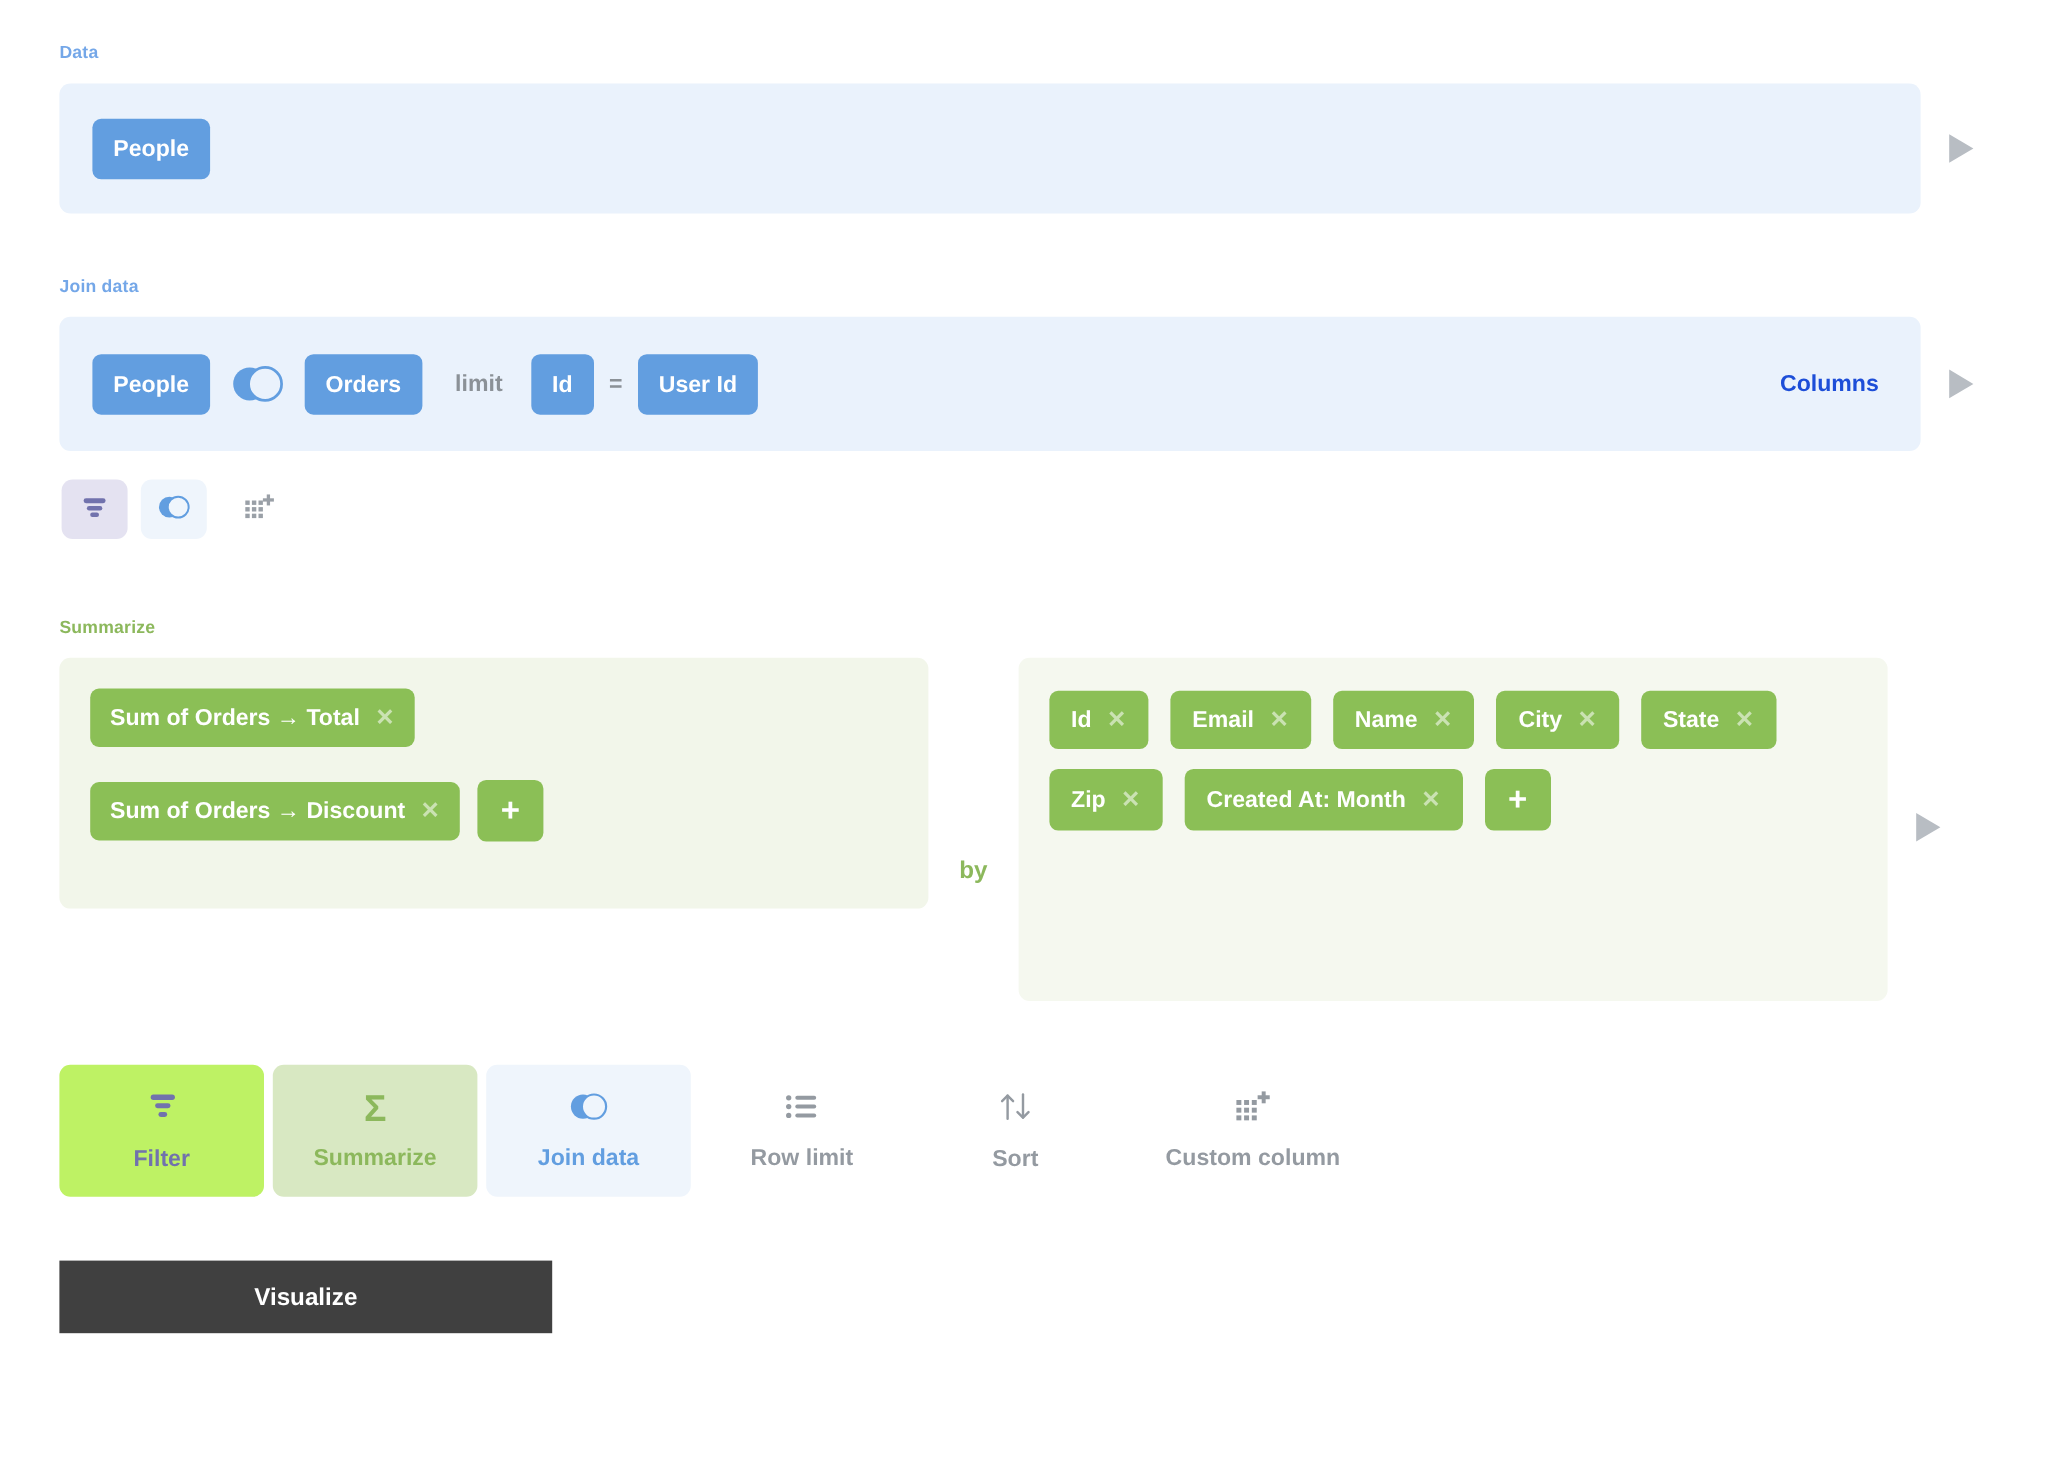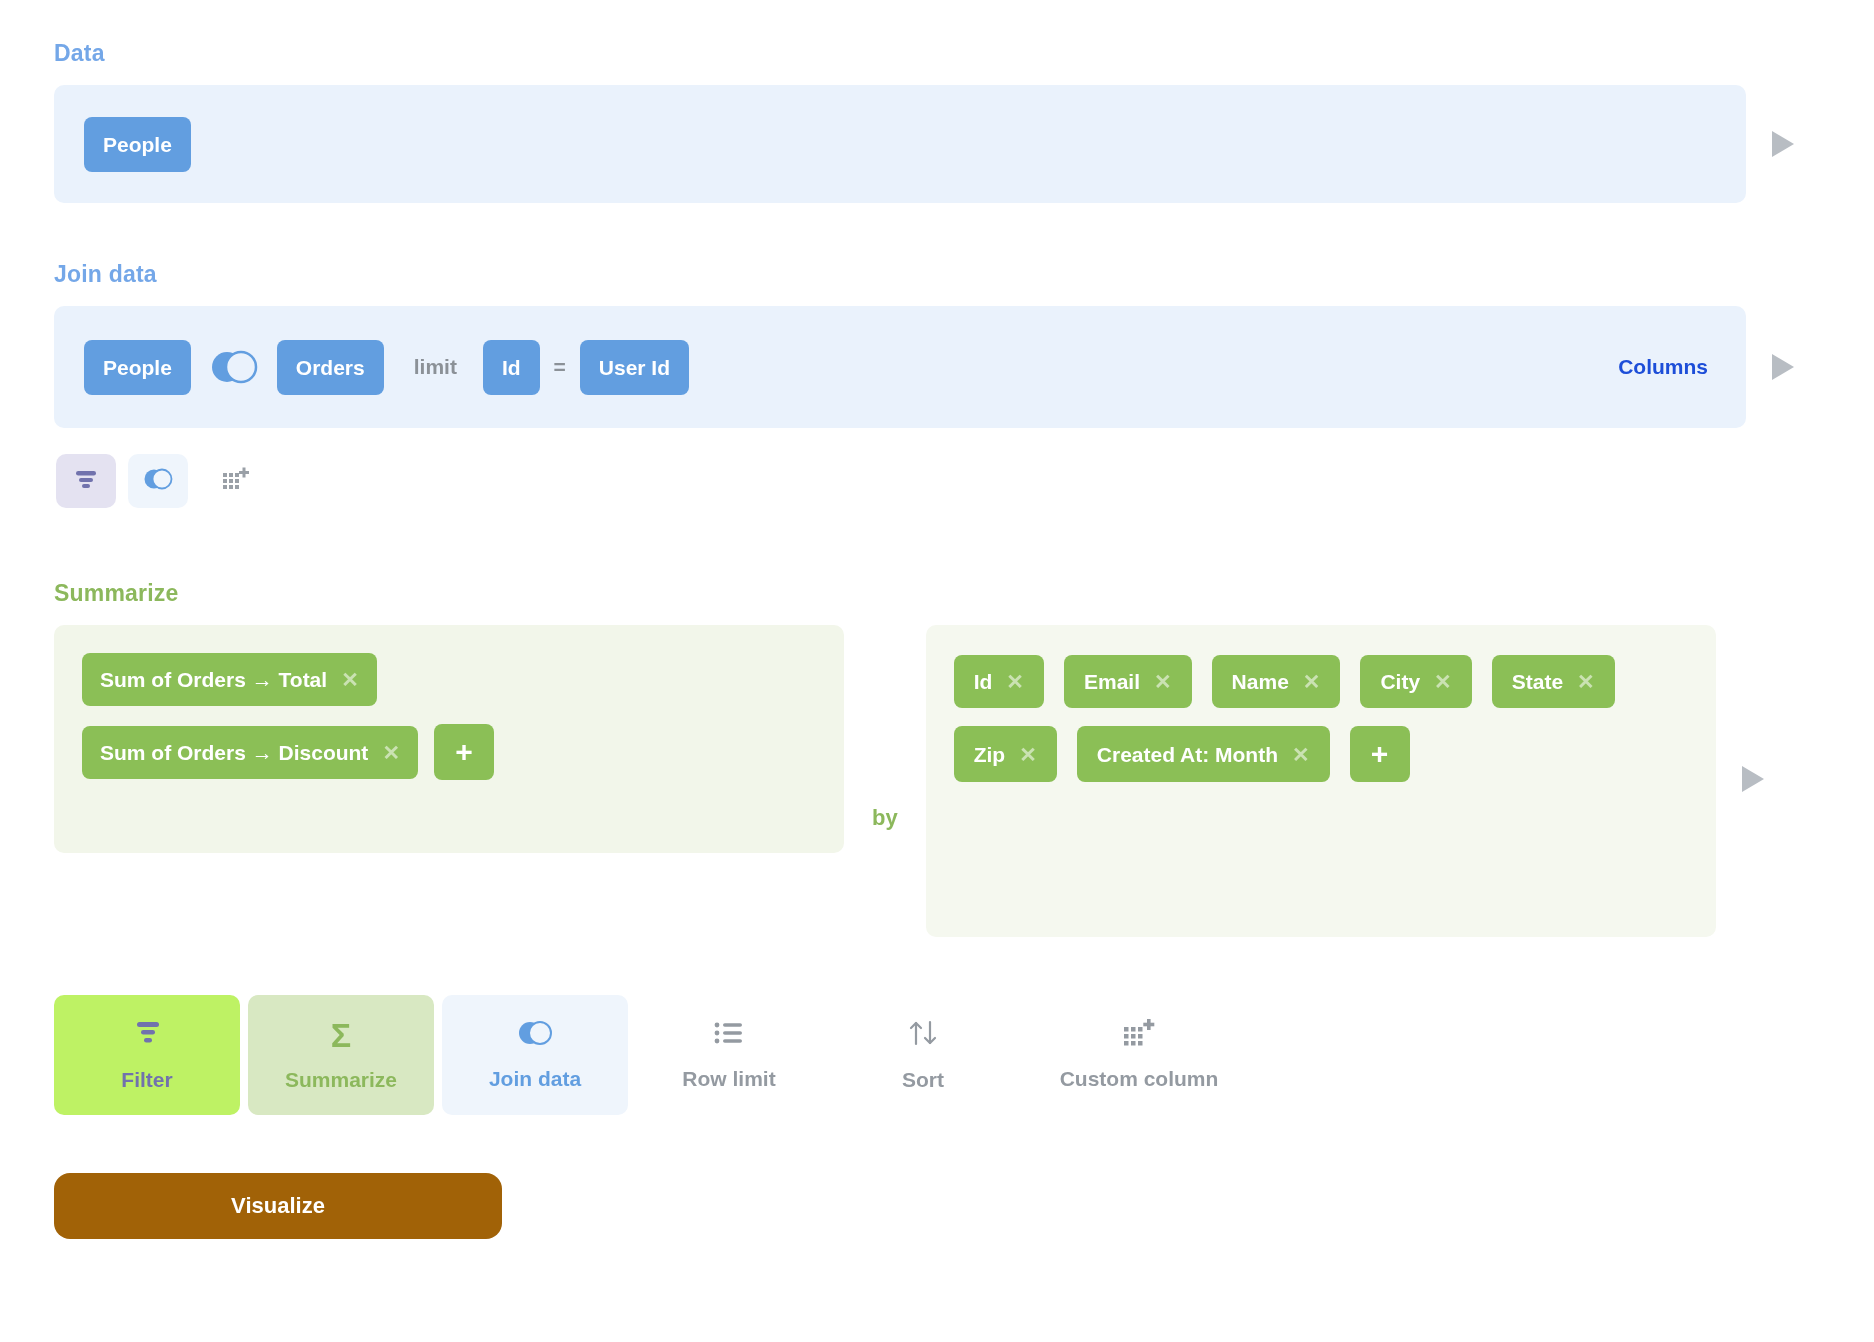--- a/index.html
+++ b/index.html
@@ -15,21 +15,21 @@
 
   .notebook {
     position: relative;
     width: 1874px;
     height: 1342px;
     padding: 40px 0 0 54px;
   }
 
   
   .section-title {
-    font-size: 23px;
+    font-size: 16px;
     font-weight: bold;
     letter-spacing: 0.2px;
     margin-bottom: 18px;
   }
   .section-title.blue  { color: #74a7e8; }
   .section-title.green { color: #8cb85c; }
 
   
   .step {
     display: flex;
@@ -162,21 +162,21 @@
     width: 1766px;
   }
   .agg-panel {
     background: #f2f6ea;
     border-radius: 10px;
     width: 790px;
     min-height: 228px;
     padding: 28px 28px;
     display: flex;
     flex-direction: column;
-    gap: 18px;
+    gap: 30px;
   }
   .agg-line { display: flex; align-items: center; gap: 16px; }
 
   .by-label {
     color: #8cb85c;
     font-size: 22px;
     font-weight: bold;
     padding: 0 28px;
     align-self: center;
     margin-top: 74px;
@@ -233,23 +233,23 @@
   .action.joindata  { background: #eff5fc; }
   .action.joindata .label  { color: #629ee0; }
   .action.plain     { background: transparent; }
   .action.plain .label     { color: #949aa1; }
 
   
   .visualize {
     margin-top: 58px;
     width: 448px;
     height: 66px;
-    background: #a16207;
+    background: #404040;
     border: none;
-    border-radius: 16px;
+    border-radius: 0;
     color: #ffffff;
     font-family: "Liberation Sans", sans-serif;
     font-size: 22px;
     font-weight: bold;
     cursor: pointer;
   }
 </style>
 </head>
 <body>
 

